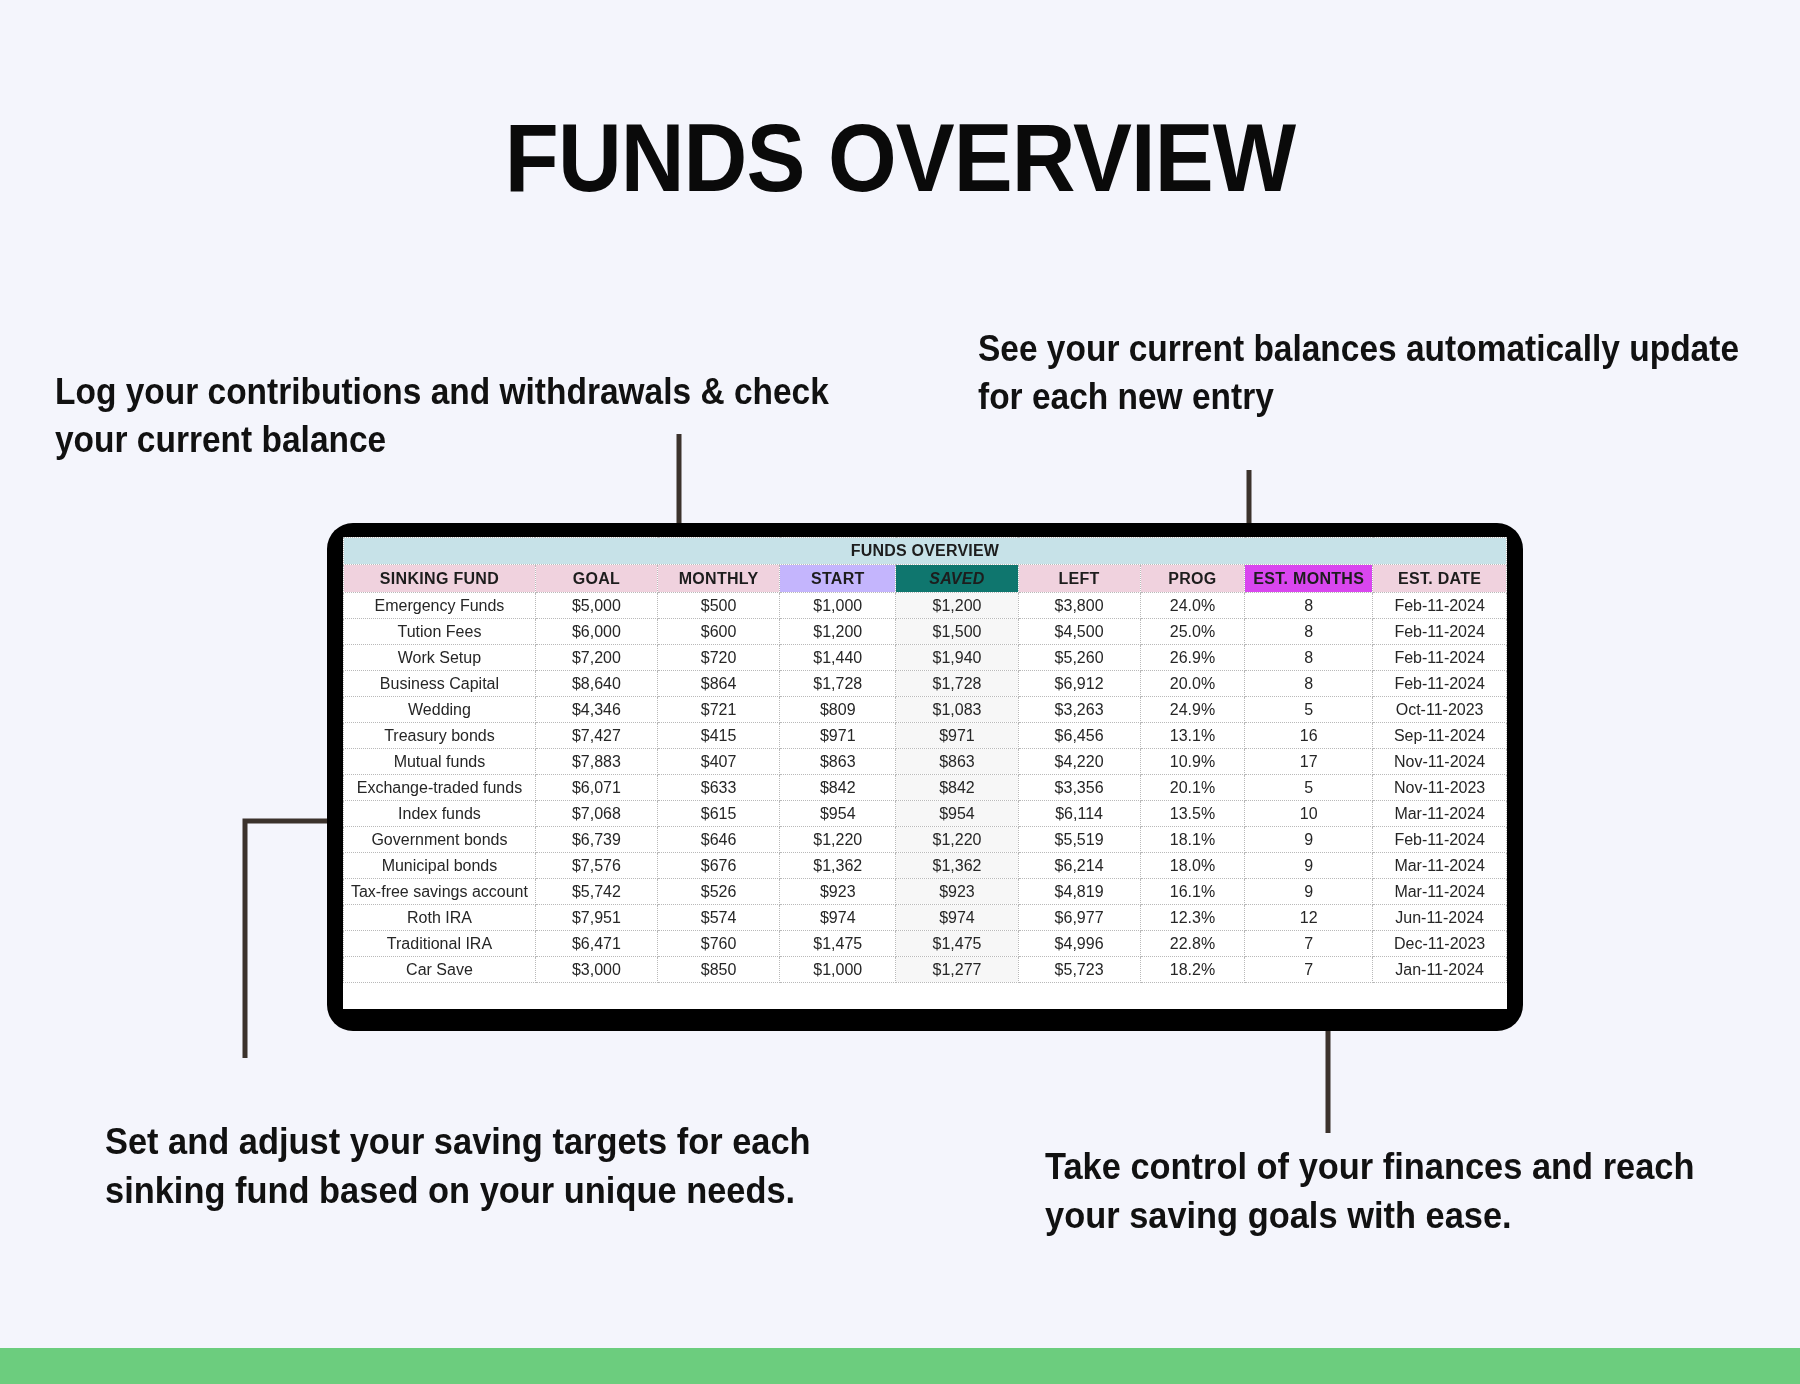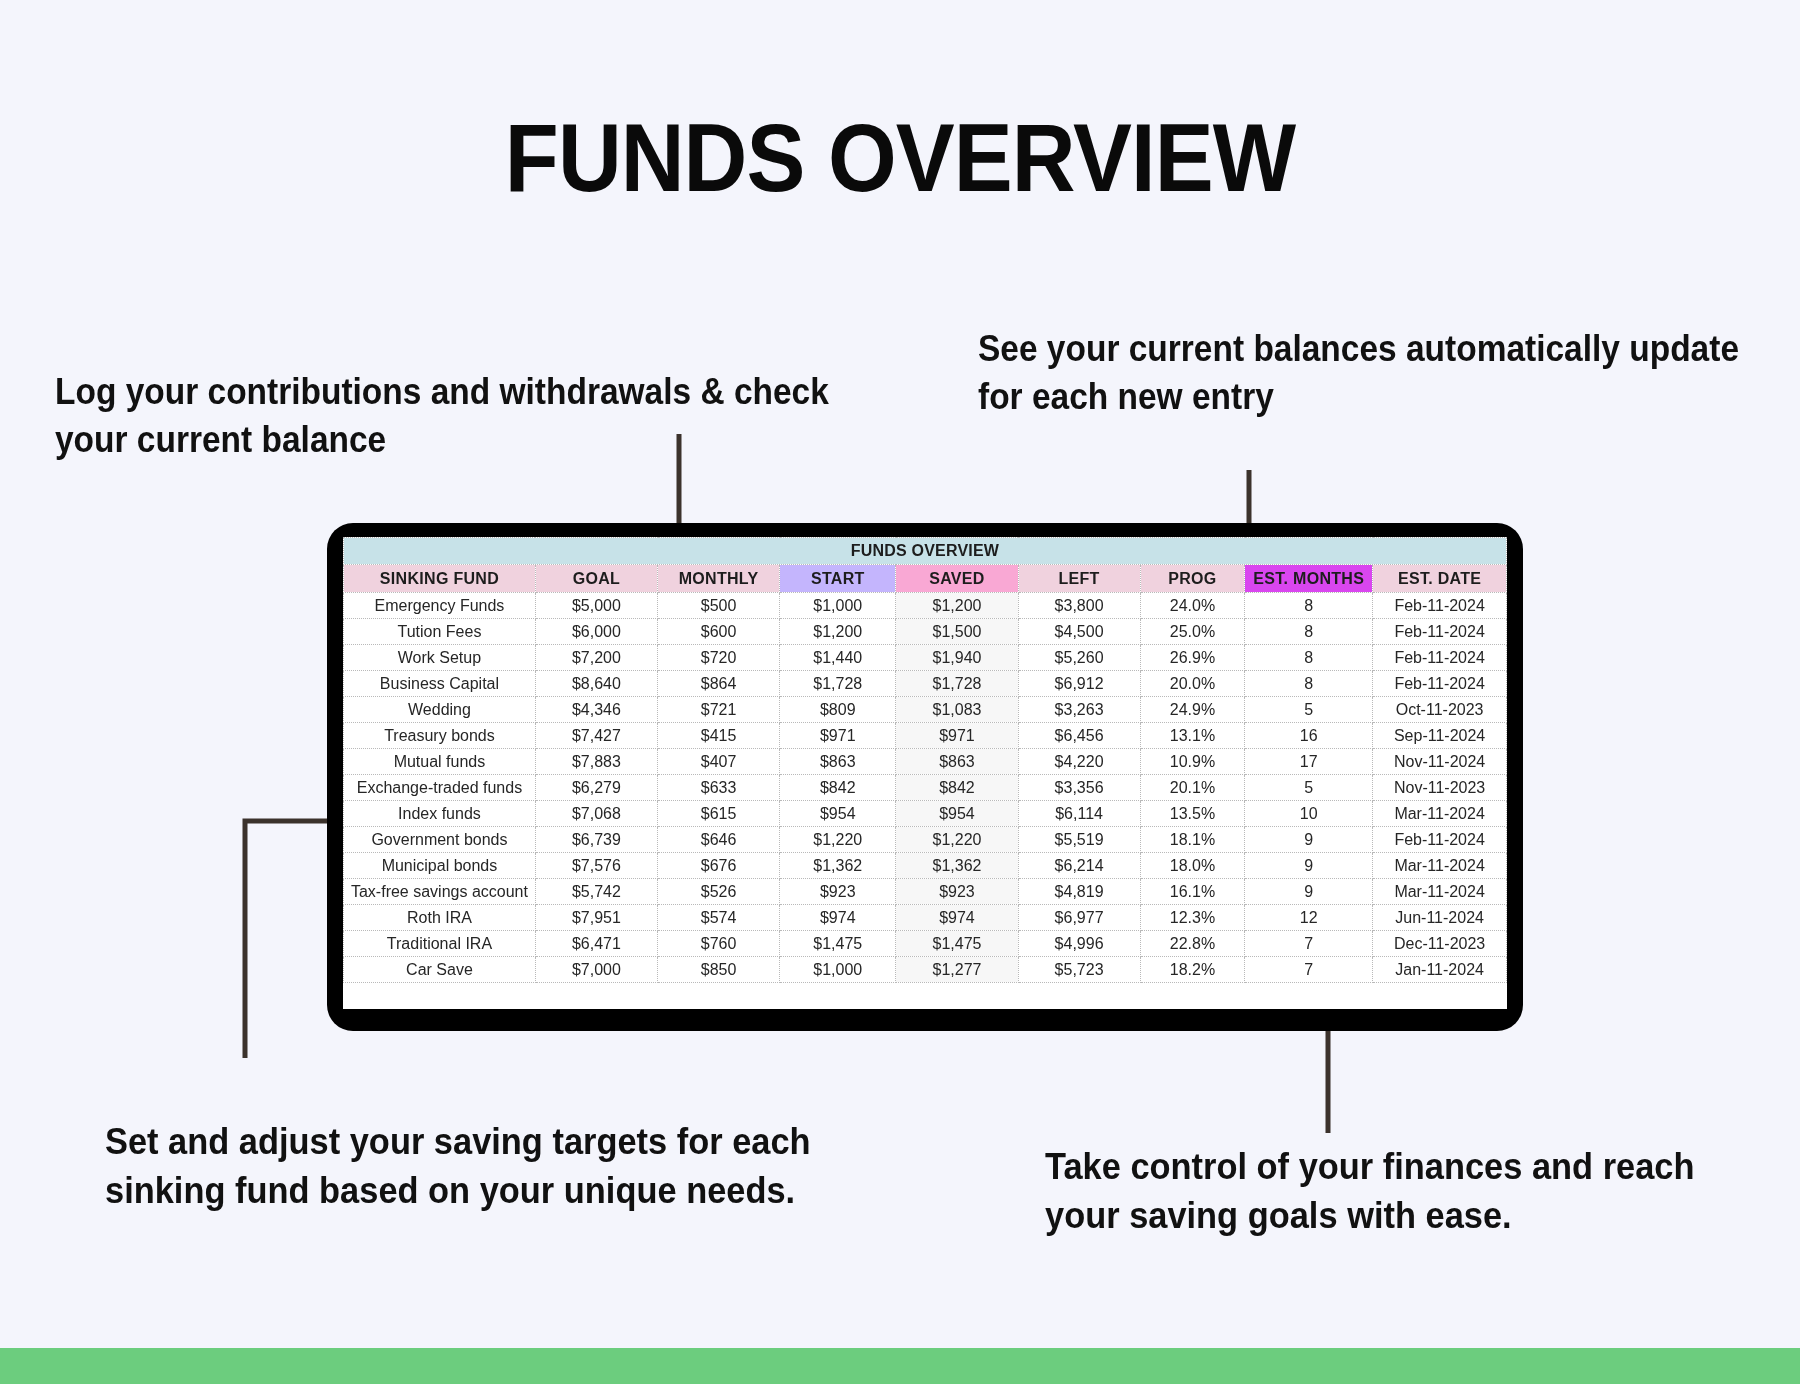--- a/index.html
+++ b/index.html
@@ -179,21 +179,21 @@
       </colgroup>
       <thead>
         <tr>
           <td class="sheet-title-cell" colspan="9" style="background: rgb(199, 226, 232);">FUNDS OVERVIEW</td>
         </tr>
         <tr class="sheet-head" id="header-row">
             <th style="background: rgb(240, 210, 222); margin-left: 40px;">SINKING FUND</th>
             <th style="background: rgb(240, 210, 222);">GOAL</th>
             <th style="background: rgb(240, 210, 222);">MONTHLY</th>
             <th style="background: #c4b5fd;">START</th>
-            <th style="background: #f9a8d4;">SAVED</th>
+            <th style="background: #0f766e; font-style: italic;">SAVED</th>
             <th style="background: rgb(240, 210, 222);">LEFT</th>
             <th style="background: rgb(240, 210, 222);">PROG</th>
             <th style="background: #d946ef;">EST. MONTHS</th>
             <th style="background: rgb(240, 210, 222);">EST. DATE</th>
           </tr>
       </thead>
       <tbody id="sheet-body">
           <tr>
             <td>Emergency Funds</td>
             <td>$5,000</td>
@@ -266,21 +266,21 @@
             <td>$407</td>
             <td>$863</td>
             <td class="cell-saved">$863</td>
             <td>$4,220</td>
             <td>10.9%</td>
             <td>17</td>
             <td>Nov-11-2024</td>
           </tr>
           <tr>
             <td>Exchange-traded funds</td>
-            <td>$6,279</td>
+            <td>$6,071</td>
             <td>$633</td>
             <td>$842</td>
             <td class="cell-saved">$842</td>
             <td>$3,356</td>
             <td>20.1%</td>
             <td>5</td>
             <td>Nov-11-2023</td>
           </tr>
           <tr>
             <td>Index funds</td>
@@ -343,21 +343,21 @@
             <td>$760</td>
             <td>$1,475</td>
             <td class="cell-saved">$1,475</td>
             <td>$4,996</td>
             <td>22.8%</td>
             <td>7</td>
             <td>Dec-11-2023</td>
           </tr>
           <tr>
             <td>Car Save</td>
-            <td>$7,000</td>
+            <td>$3,000</td>
             <td>$850</td>
             <td>$1,000</td>
             <td class="cell-saved">$1,277</td>
             <td>$5,723</td>
             <td>18.2%</td>
             <td>7</td>
             <td>Jan-11-2024</td>
           </tr>
         </tbody>
     </table>

